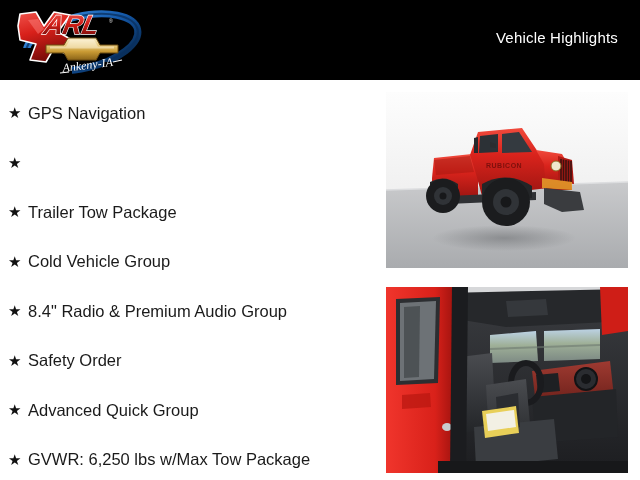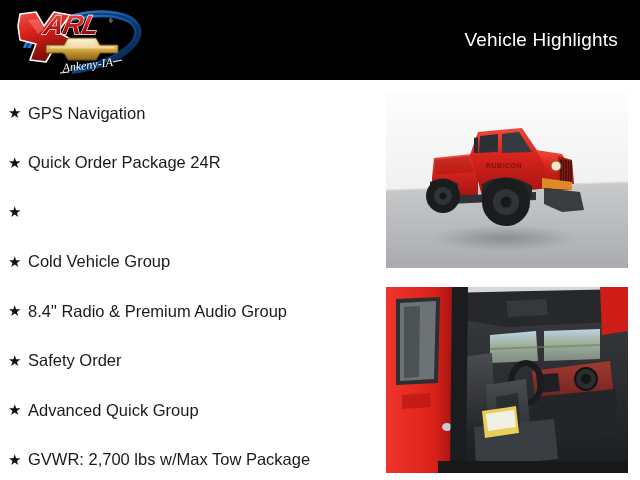--- a/index.html
+++ b/index.html
@@ -11,21 +11,21 @@
   }
   .page { position:relative; width:640px; height:480px; background:#fff; }
 
   
   .header {
     position:absolute; left:0; top:0; width:640px; height:80px;
     background:#000000;
   }
   .header-title {
     position:absolute; right:22px; top:29px;
-    color:#ffffff; font-size:19px; letter-spacing:.2px;
+    color:#ffffff; font-size:15px; letter-spacing:.2px;
     white-space:nowrap;
   }
 
   
   .logo { position:absolute; left:8px; top:2px; width:150px; height:78px; }
   .logo svg { display:block; width:150px; height:78px; }
 
   
   .features {
     position:absolute; left:0; top:88px; width:372px; height:392px;
@@ -124,44 +124,44 @@
     <div class="header-title">Vehicle Highlights</div>
   </div>
 
   <ul class="features">
     <li class="feature-item">
       <span class="bullet-star">★</span>
       <span class="feature-label">GPS Navigation</span>
     </li>
     <li class="feature-item">
       <span class="bullet-star">★</span>
-      <span class="feature-label">Quick Order Package 24R</span>
-    </li>
-    <li class="feature-item">
-      <span class="bullet-star">★</span>
+    </li>
+    <li class="feature-item">
+      <span class="bullet-star">★</span>
+      <span class="feature-label">Trailer Tow Package</span>
     </li>
     <li class="feature-item">
       <span class="bullet-star">★</span>
       <span class="feature-label">Cold Vehicle Group</span>
     </li>
     <li class="feature-item">
       <span class="bullet-star">★</span>
       <span class="feature-label">8.4" Radio &amp; Premium Audio Group</span>
     </li>
     <li class="feature-item">
       <span class="bullet-star">★</span>
       <span class="feature-label">Safety Order</span>
     </li>
     <li class="feature-item">
       <span class="bullet-star">★</span>
       <span class="feature-label">Advanced Quick Group</span>
     </li>
     <li class="feature-item">
       <span class="bullet-star">★</span>
-      <span class="feature-label">GVWR: 2,700 lbs w/Max Tow Package</span>
+      <span class="feature-label">GVWR: 6,250 lbs w/Max Tow Package</span>
     </li>
   </ul>
 
   <div class="photo photo-exterior">
     <svg viewBox="0 0 242 176" xmlns="http://www.w3.org/2000/svg">
       <defs>
         <linearGradient id="studioBg" x1="0" y1="0" x2="0" y2="1">
           <stop offset="0%" stop-color="#fdfdfd"></stop>
           <stop offset="62%" stop-color="#efefef"></stop>
         </linearGradient>

